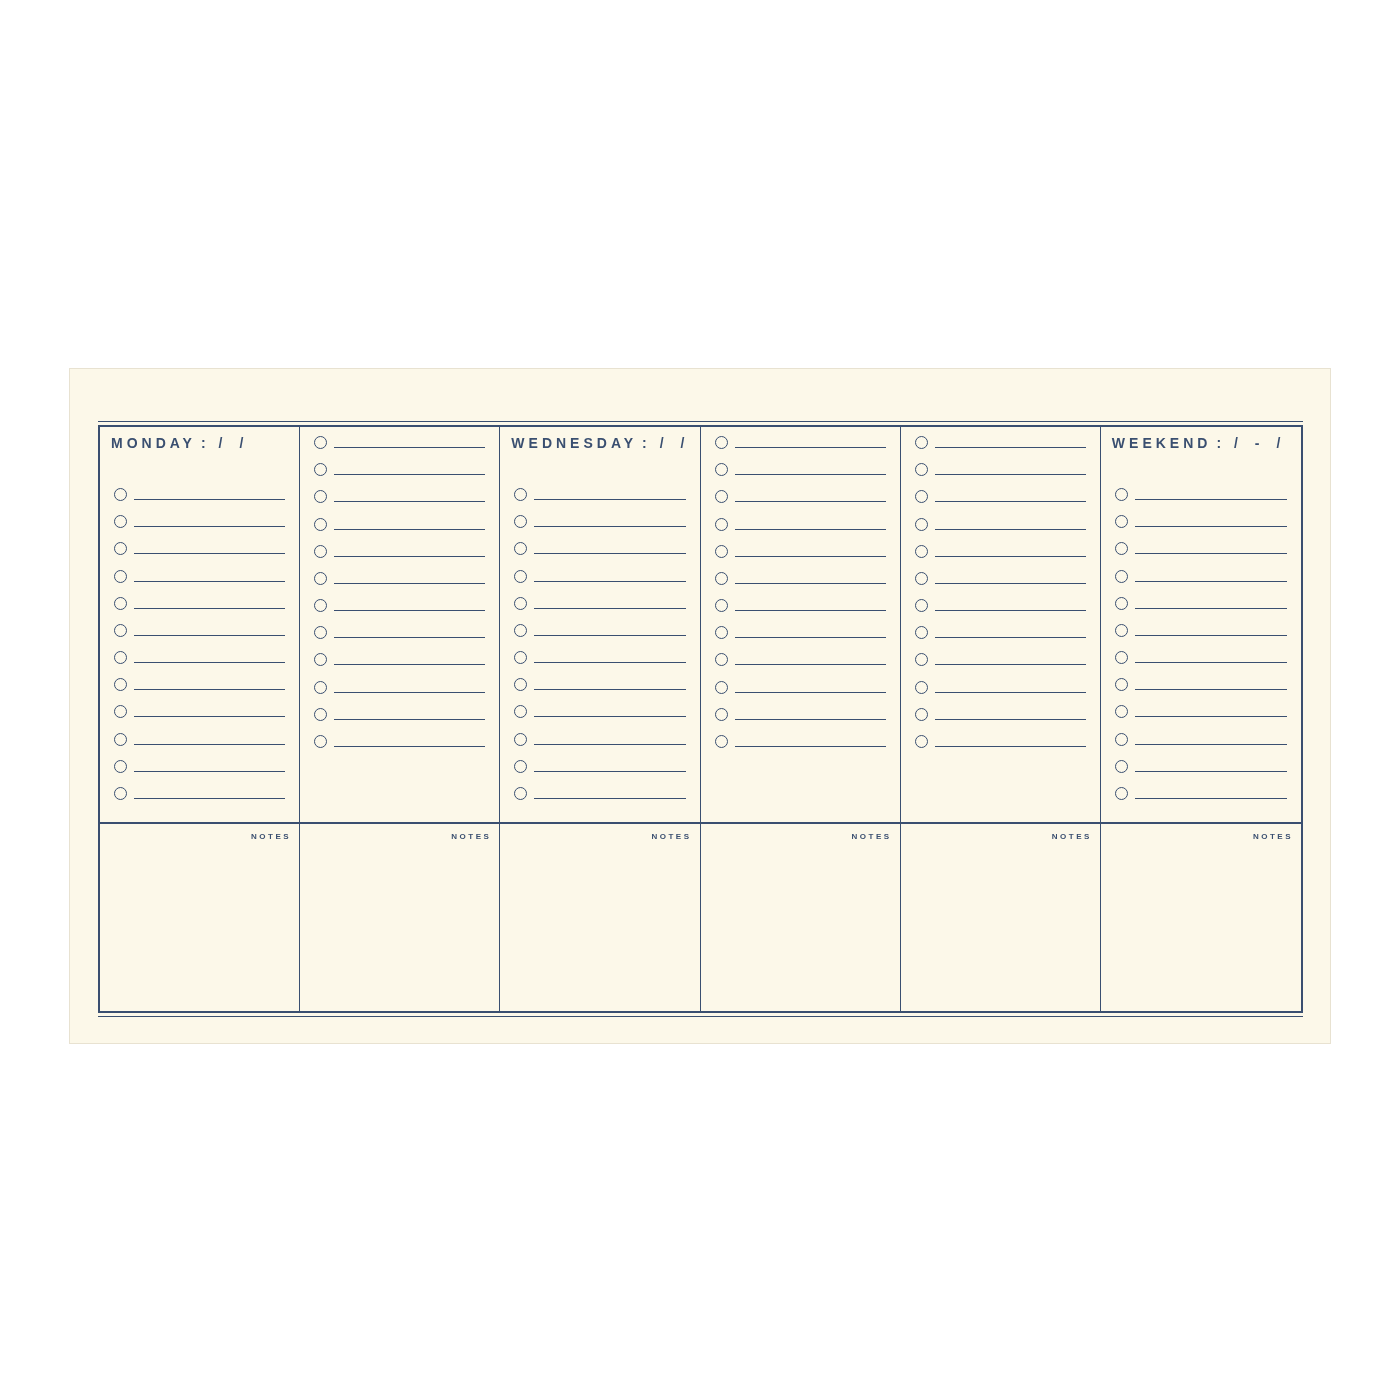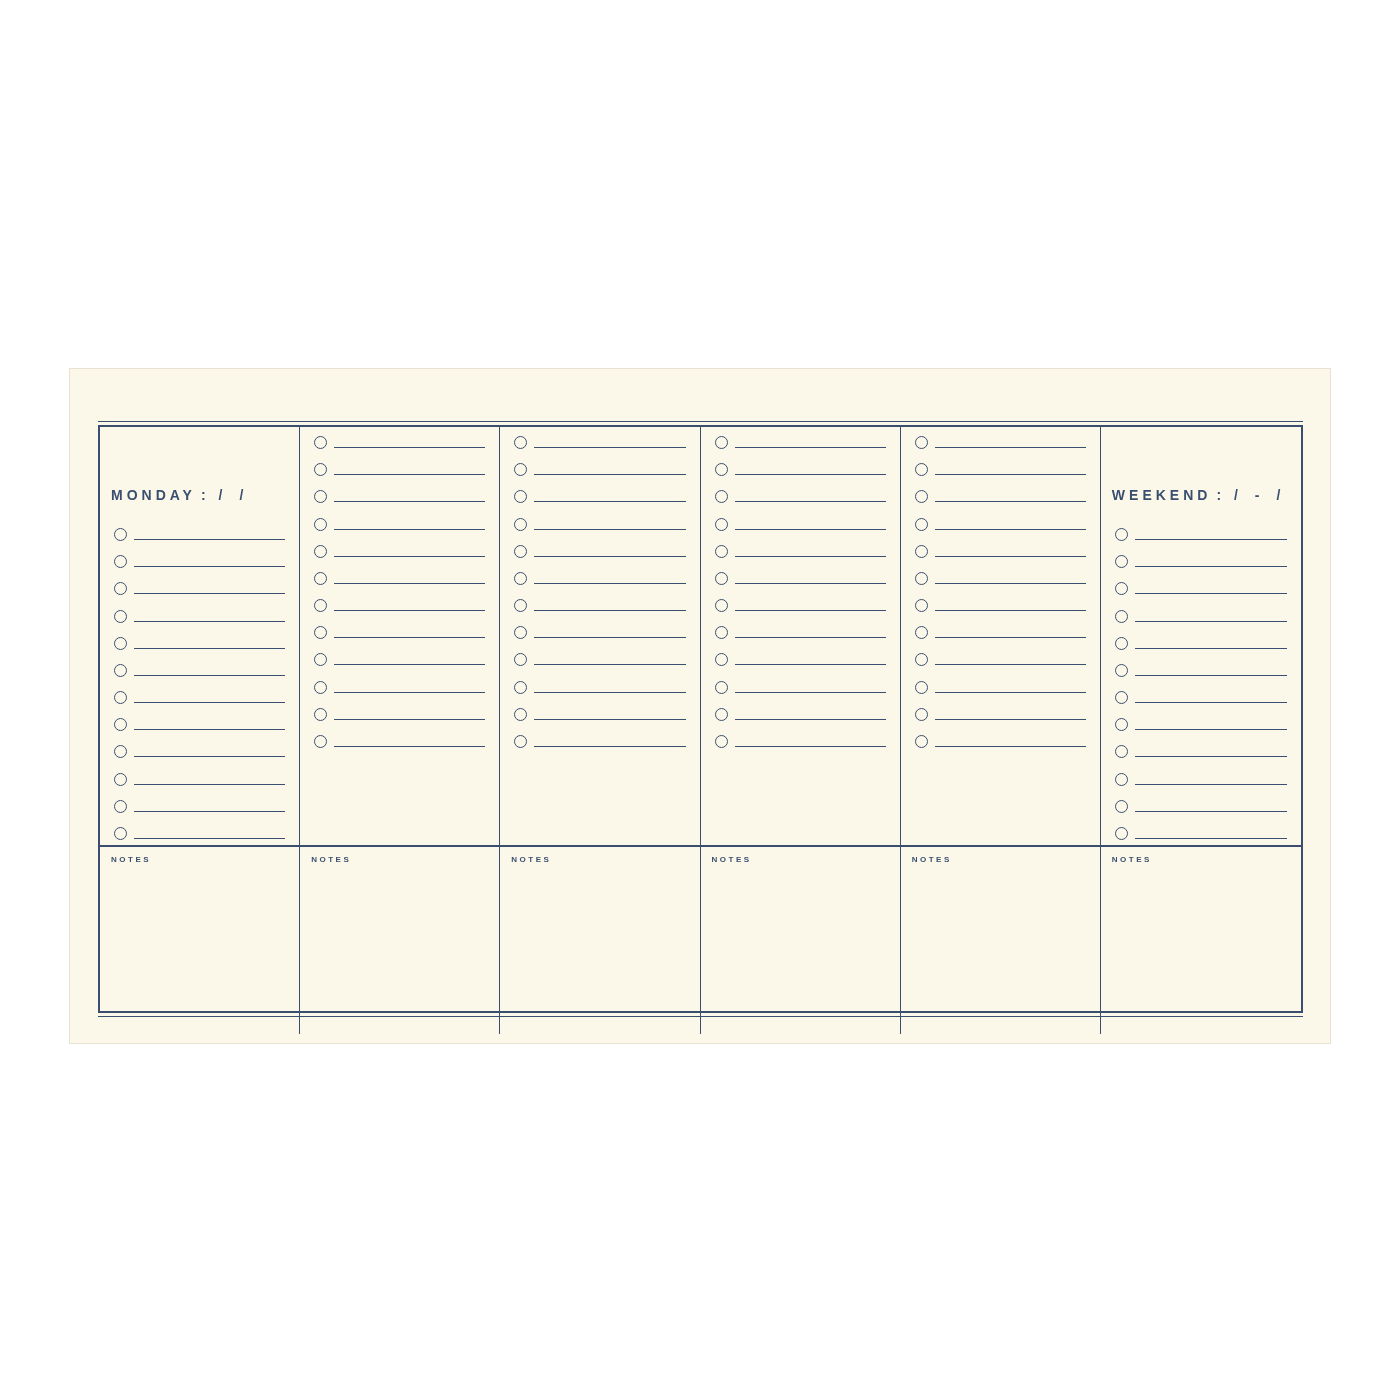--- a/index.html
+++ b/index.html
@@ -28,42 +28,42 @@
     height:588px;
     display:flex;flex-direction:column;
     background:transparent;
   }
   .columns{
     flex:1;display:grid;grid-template-columns:repeat(6,1fr);
   }
   .col{display:flex;flex-direction:column;border-right:1.5px solid var(--ink);min-width:0;}
   .col:last-child{border-right:none;}
   .col-header{
-    height:52px;padding:20px 6px 0 11px;white-space:nowrap;
-    color:var(--ink);font-size:14px;font-weight:bold;letter-spacing:4px;margin-top:40px;
+    height:52px;padding:8px 6px 0 11px;white-space:nowrap;
+    color:var(--ink);font-size:14px;font-weight:bold;letter-spacing:4px;
   }
   .day-colon{margin-left:5px;letter-spacing:0;}
   .date-placeholder{margin-left:13px;letter-spacing:2px;word-spacing:9px;}
   .task-list{height:326px;display:flex;flex-direction:column;}
   .task-row{
     height:27.1667px;display:flex;align-items:flex-end;
     padding:0 0 5px 14px;
   }
   .circle{
     flex:0 0 auto;width:13px;height:13px;border:1.5px solid var(--ink);
     border-radius:50%;background:transparent;
   }
   .task-line{
     flex:1;height:0;border-bottom:1.5px solid var(--ink);
     margin:0 14px 1px 7px;
   }
   .flex-spacer{flex:1;}
   .notes{
     height:189px;border-top:2px solid var(--ink);
-    padding:8px 8px 0 11px;display:flex;flex-direction:column;
+    padding:8px 8px 0 11px;display:flex;flex-direction:column;align-items:flex-end;
   }
   .notes-label{
     color:var(--ink);font-size:8px;font-weight:bold;letter-spacing:2.5px;
   }
   .notes-space{flex:1;}
 </style>
 </head>
 <body>
 
 <div class="canvas">
@@ -186,20 +186,23 @@
                 </div>
               </div>
             <div class="flex-spacer"></div>
             <div class="notes">
               <span class="notes-label">NOTES</span>
               <div class="notes-space"></div>
             </div>
           </div>
 
           <div class="col">
+            <div class="col-header">
+              <span class="day-label">WEDNESDAY</span><span class="day-colon">:</span><span class="date-placeholder">/ /</span>
+            </div>
             <div class="task-list">
                 <div class="task-row">
                   <span class="circle"></span>
                   <span class="task-line"></span>
                 </div>
                 <div class="task-row">
                   <span class="circle"></span>
                   <span class="task-line"></span>
                 </div>
                 <div class="task-row">

